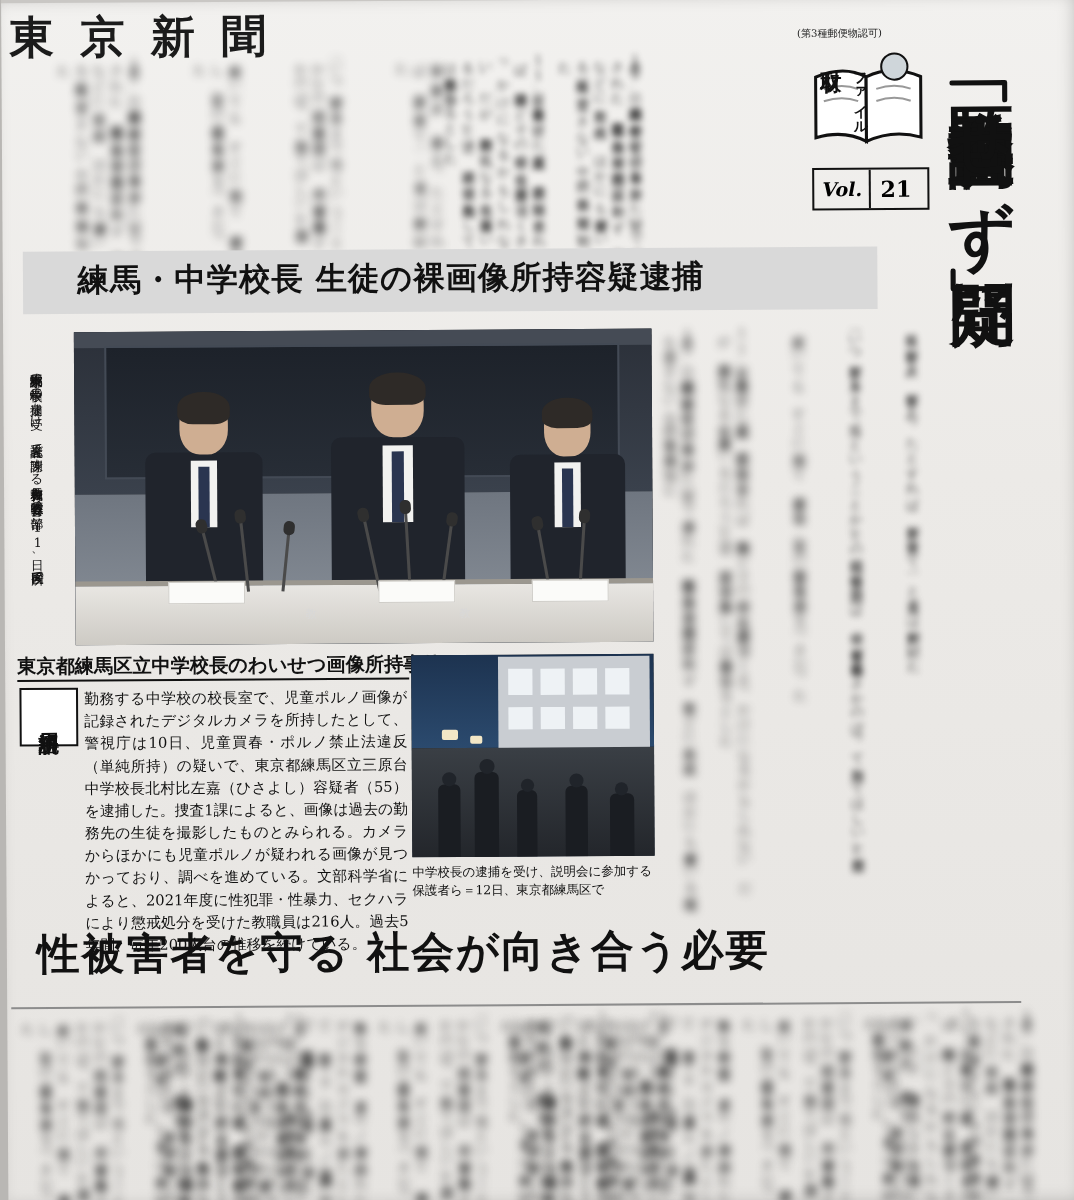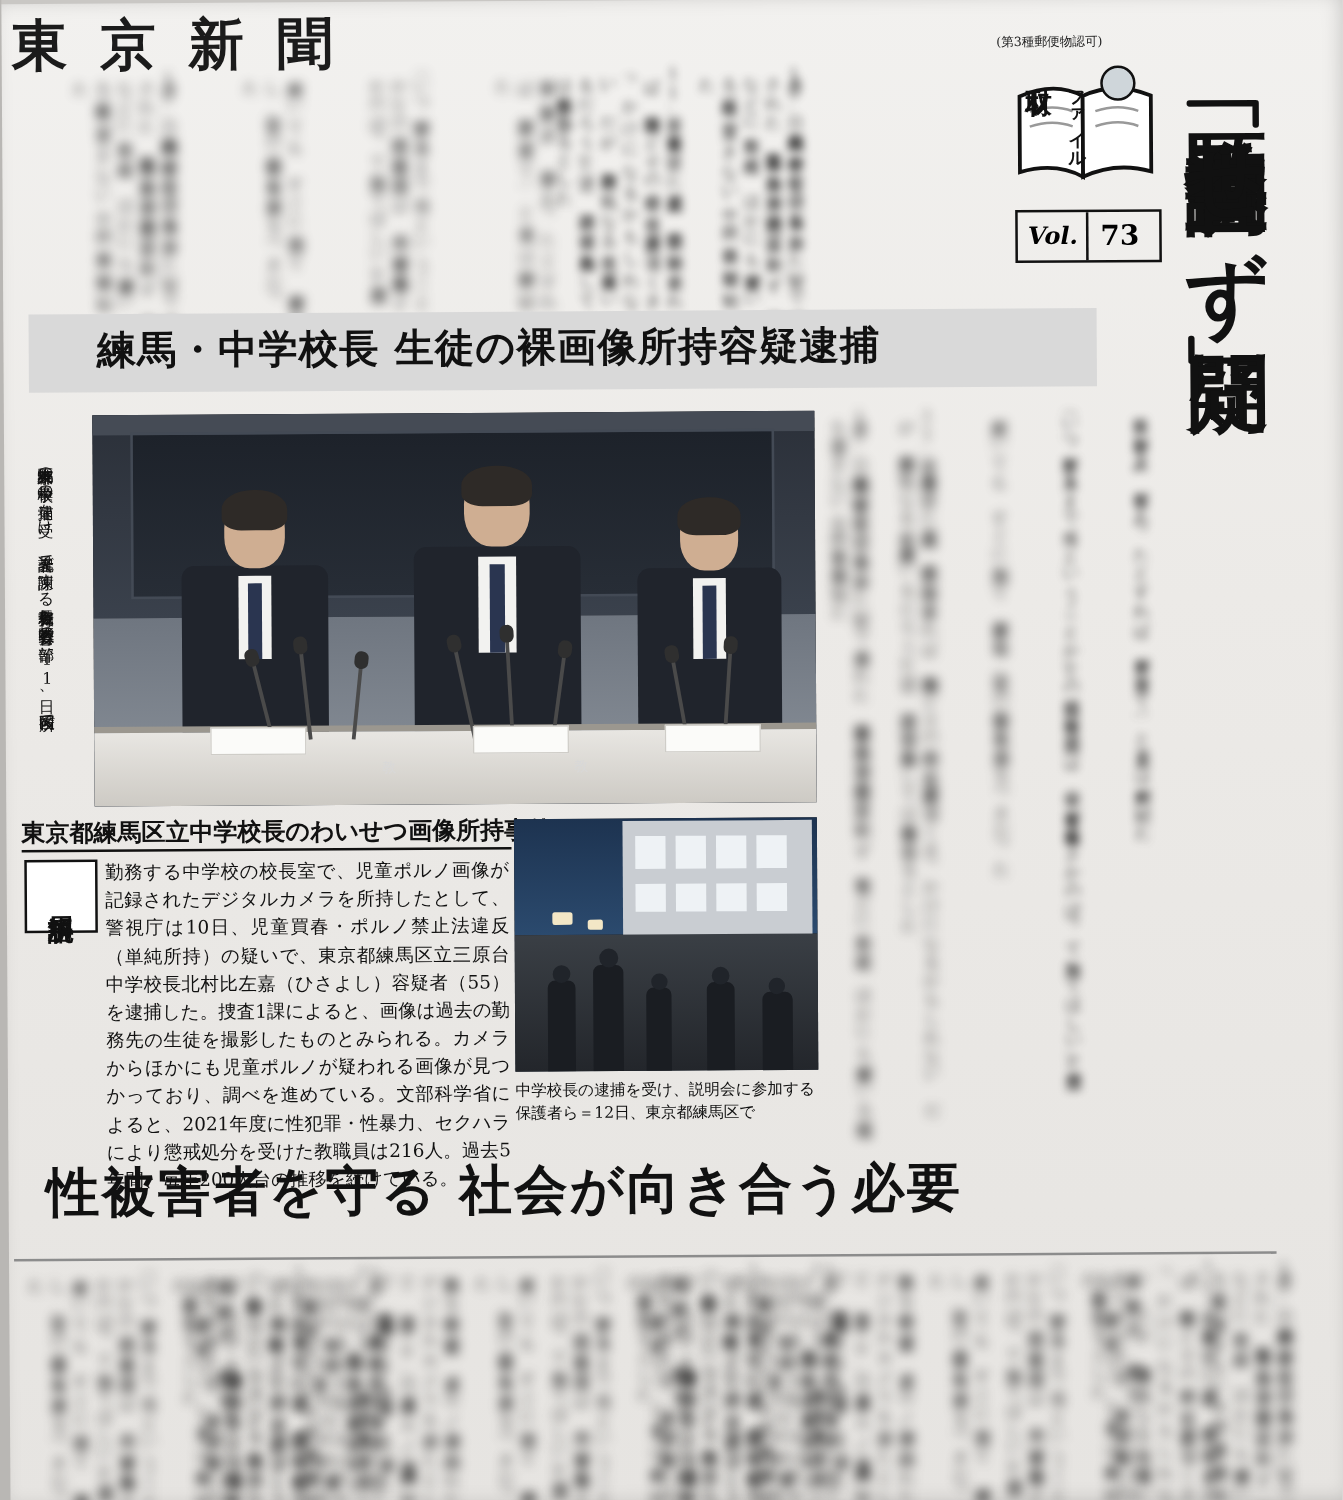--- a/index.html
+++ b/index.html
@@ -181,21 +181,21 @@
           <path d="M68 44 Q86 38 102 44" stroke="#999" stroke-width="2" fill="none"></path>
           <path d="M68 56 Q86 50 102 56" stroke="#999" stroke-width="2" fill="none"></path>
           <circle cx="86" cy="22" r="13" fill="#cfd6da" stroke="#111" stroke-width="2"></circle>
         </svg>
       </div>
       <div class="lab vert">取材</div>
       <div class="lab2 vert">ファイル</div>
       <div id="volbox">
         <span class="voltxt">Vol.</span>
         <span class="sep"></span>
-        <span class="volnum">73</span>
+        <span class="volnum">21</span>
       </div>
     </div>
 
     <div class="colwrap" style="left:10px;top:58px;width:636px;height:192px;">
       <div class="vcol vert blur2" style="right:0px;height:186px;">今月10日、東京都練馬区の中学校長が生徒の裸の画像を所持した疑いで逮捕された。区教育委員会は自主的な調査や相談窓口の設置に動かず、警察などに対応を丸投げ。ほかにも被害者がいる可能性を否定できない中、区の姿勢に疑問を抱いた。</div>
       <div class="vcol vert blur2" style="right:96px;height:186px;">11日夜、事件発覚を受けた記者会見で、区教委の幹部は「公表すれば、誹謗中傷などその学校の生徒、保護者が傷つくきっかけになるかもしれない。だが、勤務歴が気になる生徒、保護者もいるだろう」と述べ、調査は過去の勤務先としては都教委に委ねるとした。</div>
       <div class="vcol vert blur3" style="right:196px;height:186px;">卒業に影響が及ぶ、被害があったとすれば、警察が捜査して…と会見では釈明が続いた。</div>
       <div class="vcol vert blur3" style="right:296px;height:186px;">「いつ警察が来るまで待てということか」との質問に「性暴力の問題では、大半の被害者が過去数十年にさかのぼって相談してほしい」と専門家。</div>
       <div class="vcol vert blur3" style="right:396px;height:186px;">生徒がいても、すぐに調査して、容疑者が在籍し、生徒への二次被害の有無を調査するべきだった。</div>
       <div class="vcol vert blur3" style="right:496px;height:186px;">今月10日、東京都練馬区の中学校長が生徒の裸の画像を所持した疑いで逮捕された。区教育委員会は自主的な調査や相談窓口の設置に動かず、警察などに対応を丸投げ。ほかにも被害者がいる可能性を否定できない中、区の姿勢に疑問を抱いた。</div>

